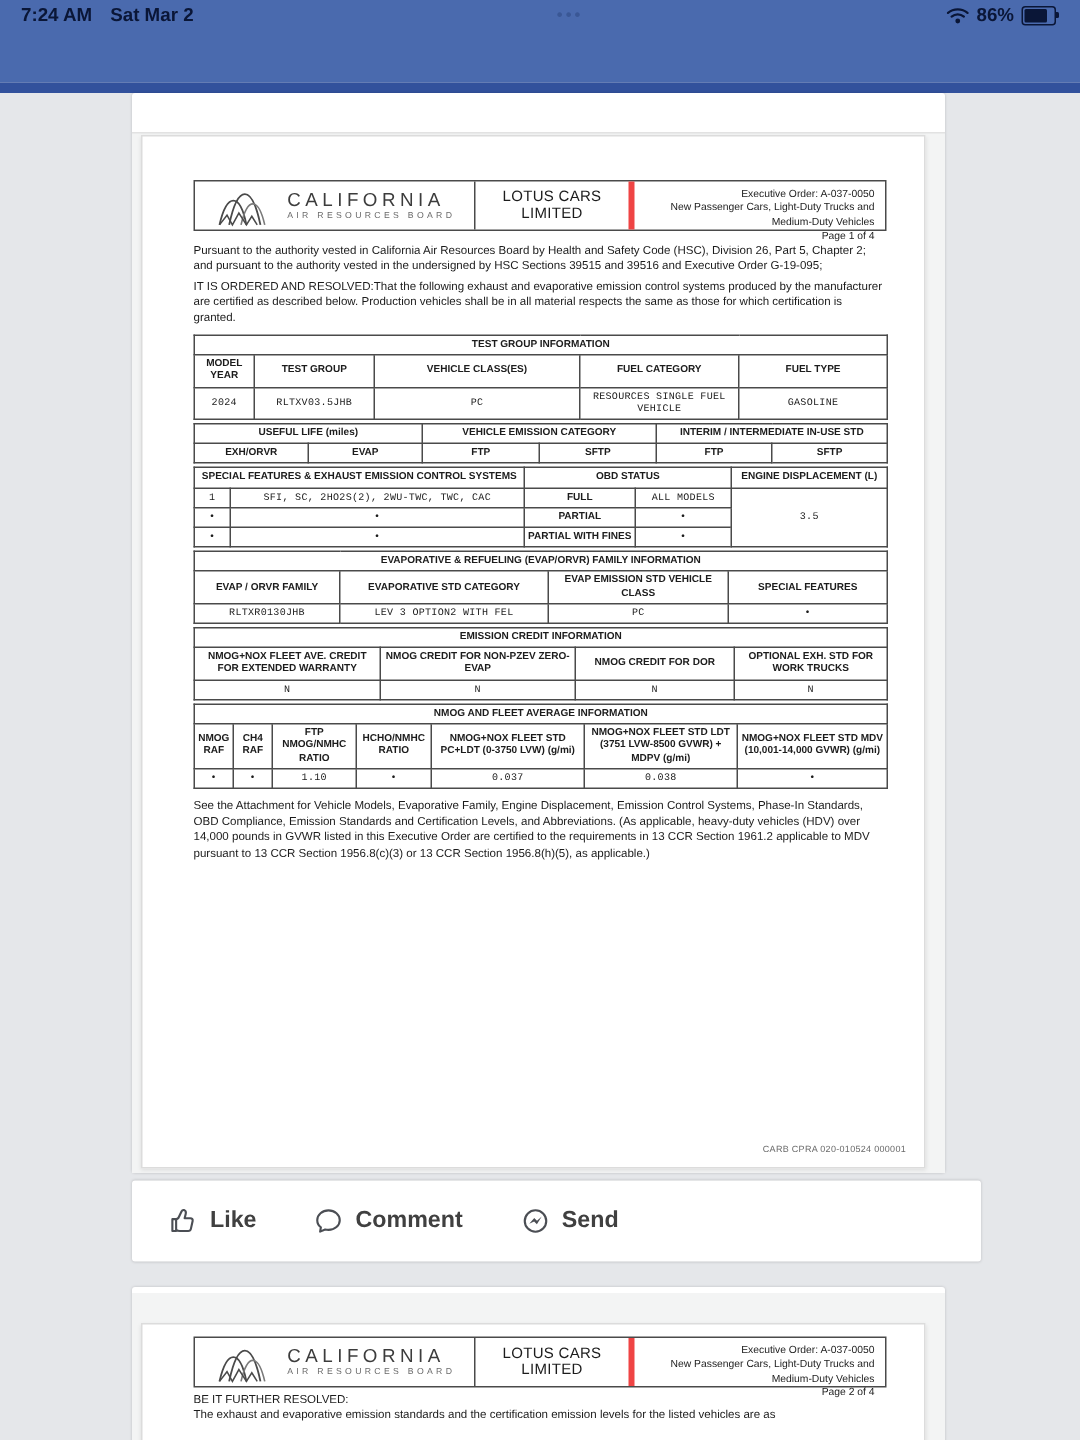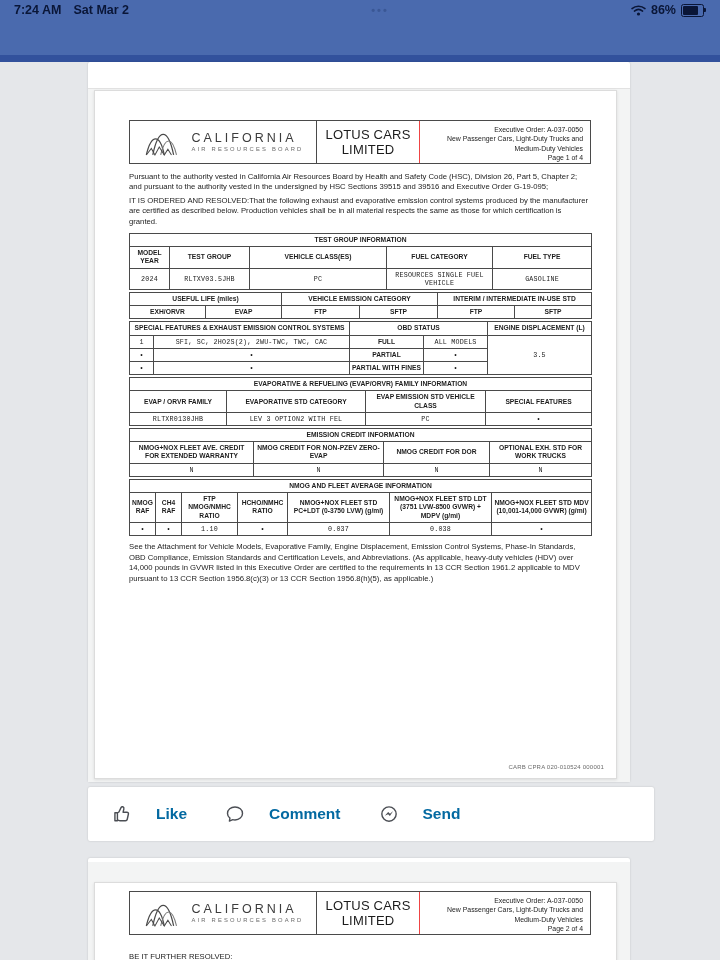--- a/index.html
+++ b/index.html
@@ -32,47 +32,47 @@
   #photo1{top:26px;}
   #photo2{top:4px;border-top:none;}
   .page{position:absolute;left:6px;right:13px;background:#ffffff;border:1px solid #dcdcdc;
     box-shadow:0 1px 3px rgba(0,0,0,.10);}
   #page1{top:1px;bottom:3px;}
   #page2{top:20px;bottom:-40px;}
   .page-content{padding:29px 24px 0 34px;color:#1c1c1c;}
   #page2 .page-content{padding-top:8px;}
 
   
-  .hbox{display:flex;width:462px;height:44px;border:1px solid #4a4a4a;box-sizing:border-box;}
+  .hbox{display:flex;width:462px;height:34px;border:1px solid #4a4a4a;box-sizing:border-box;}
   .hb-logo{width:186px;border-right:1px solid #4a4a4a;display:flex;align-items:center;justify-content:center;gap:3px;}
   .brand{line-height:1.05;}
   .brand .b1{font-size:12.5px;letter-spacing:3px;color:#3c3c3c;}
   .brand .b2{font-size:5.8px;letter-spacing:2.2px;color:#6a6a6a;margin-top:1px;}
-  .hb-mfr{width:102px;border-right:1px solid #ef4444;display:flex;align-items:center;justify-content:center;
-    font-size:13px;text-align:center;letter-spacing:.2px;}
+  .hb-mfr{width:102px;border-right:4px solid #ef4444;display:flex;align-items:center;justify-content:center;
+    font-size:10px;text-align:center;letter-spacing:.2px;}
   .hb-order{flex:1;text-align:right;padding:4px 7px 0 4px;font-size:6.9px;line-height:9.4px;}
 
   
   .para{font-size:7.7px;line-height:10.4px;margin:8px 0 0;width:462px;text-align:left;}
   .para.tight{margin-top:3px;}
   .closing{font-size:7.7px;line-height:10.6px;margin:6px 0 0;width:462px;}
   .doc-footer{position:absolute;right:12px;bottom:8px;font-size:6px;color:#6b6b6b;letter-spacing:.2px;}
 
   
   table.doc{width:462px;border-collapse:collapse;table-layout:fixed;margin-top:2px;}
   table.doc:first-of-type{margin-top:6px;}
   table.doc td{border:1px solid #4a4a4a;text-align:center;vertical-align:middle;
     padding:2px 1px;font-size:6.7px;line-height:8.2px;}
   td.title{font-weight:700;font-size:7.2px;padding:2px 0;}
   td.h{font-weight:700;}
   td.v{font-family:"Liberation Mono",monospace;font-size:6.6px;letter-spacing:.2px;}
   td.sep{border-left:3px double #4a4a4a;}
 
   
-  .action{display:flex;align-items:center;gap:24px;color:#0369a1;font-weight:700;font-size:15.5px;cursor:pointer;}
+  .action{display:flex;align-items:center;gap:8px;color:#404040;font-weight:700;font-size:15.5px;cursor:pointer;}
   .action svg{display:block;}
 </style>
 </head>
 <body>
 
 <div class="topbar">
   <div class="status-inner">
     <div class="status-left">
       <span>7:24 AM</span>
       <span>Sat Mar 2</span>
@@ -349,18 +349,18 @@
             </div>
           </div>
           <div class="hb-mfr">LOTUS CARS LIMITED</div>
           <div class="hb-order">
             <div>Executive Order: A-037-0050</div>
             <div>New Passenger Cars, Light-Duty Trucks and</div>
             <div>Medium-Duty Vehicles</div>
             <div>Page 2 of 4</div>
           </div>
         </div>
-        <p class="para tight" style="margin-top:17px">BE IT FURTHER RESOLVED:</p>
+        <p class="para tight" style="margin-top:3px">BE IT FURTHER RESOLVED:</p>
         <p class="para" style="margin-top:0">The exhaust and evaporative emission standards and the certification emission levels for the listed vehicles are as</p>
       </div>
     </div>
   </div>
 </div>
 
 </body></html>

